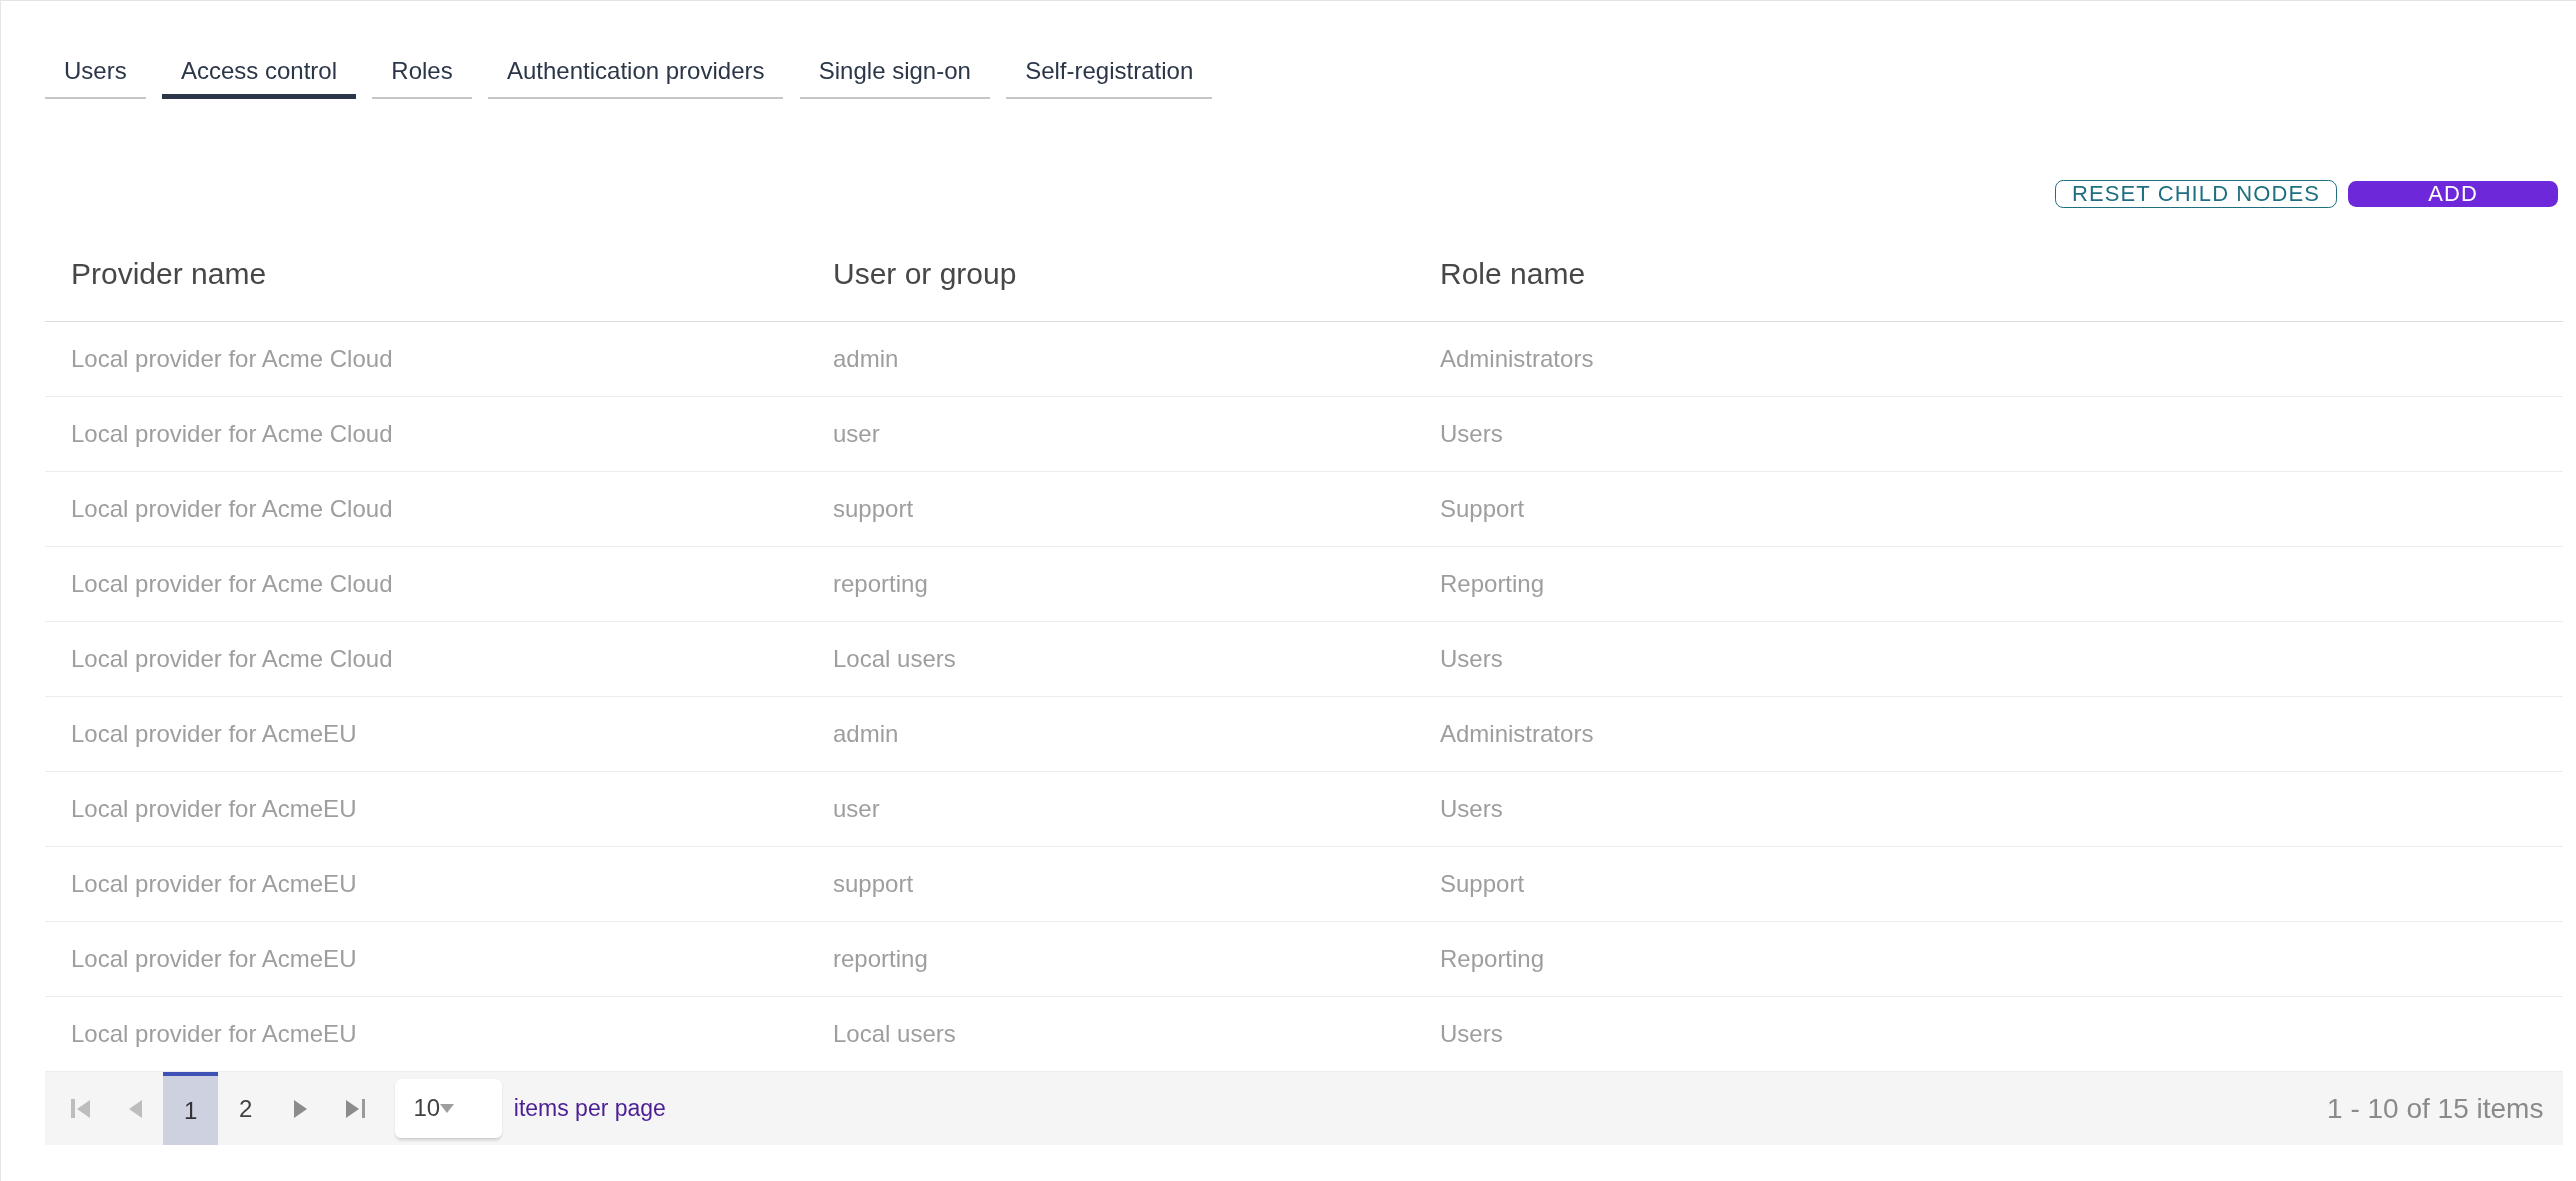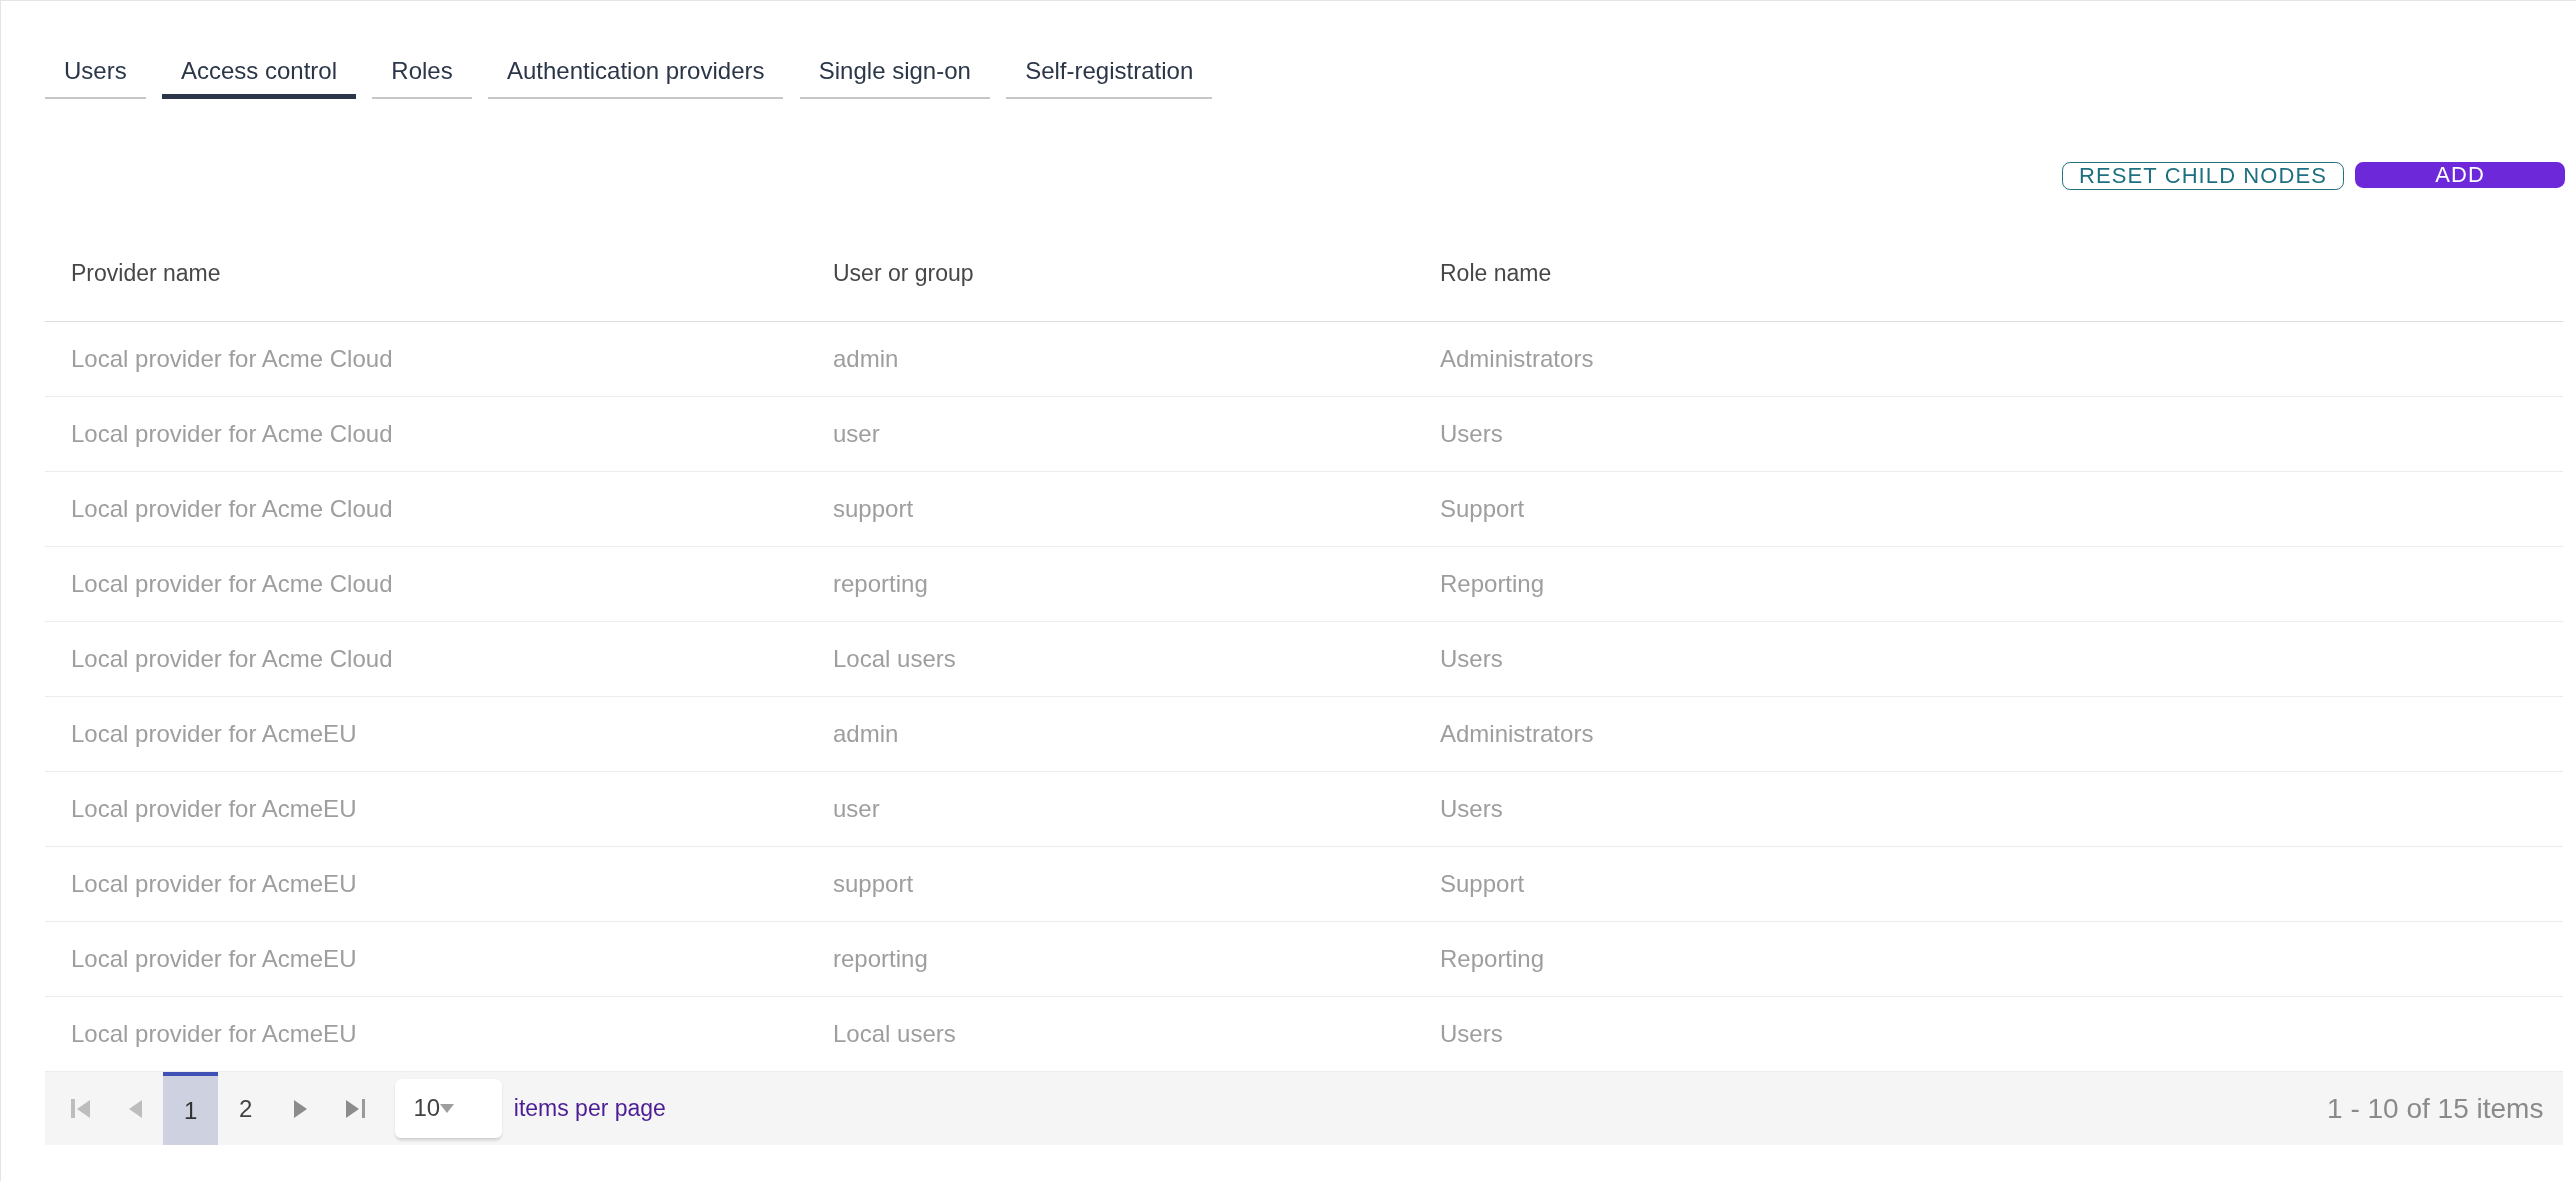--- a/index.html
+++ b/index.html
@@ -20,22 +20,22 @@
     font-size: 24px; color: #2b3648; cursor: pointer; white-space: nowrap;
   }
   .tab::after {
     content: ""; position: absolute; left: 0; right: 0; bottom: 0;
     height: 2.4px; background: #c6c6c6;
   }
   .tab.active::after { height: 4.9px; background: #2b3648; }
 
   
   .toolbar {
-    margin-top: 63px; height: 64px; padding-right: 11px;
-    display: flex; justify-content: flex-end; align-items: flex-start; gap: 10.6px;
+    margin-top: 63px; height: 64px; padding-right: 18px;
+    display: flex; justify-content: flex-end; align-items: center; gap: 10.6px;
   }
   .btn {
     display: flex; align-items: center; justify-content: center;
     font-size: 22px; letter-spacing: 1.1px; border-radius: 8.2px;
     cursor: pointer; font-family: "Liberation Sans", sans-serif; font-weight: 500;
   }
   .btn-outline {
     border: 1.6px solid #1e7080; color: #1e7080; background: #ffffff; padding: 0 16.3px;
   }
   .btn-filled {
@@ -43,21 +43,21 @@
   }
 
   
   .grid { margin: 0 13px 0 44px; }
   .grid-header {
     display: grid; grid-template-columns: 762px 607px 1fr;
     height: 96px; align-items: center;
     border-bottom: 1.6px solid #dcdcdc;
   }
   .grid-header .cell {
-    padding-left: 26px; font-size: 23px; font-weight: 500; color: #474747;
+    padding-left: 26px; font-size: 30px; font-weight: 500; color: #474747;
   }
   .grid-row {
     display: grid; grid-template-columns: 762px 607px 1fr;
     height: 75px; align-items: center;
     border-bottom: 1.6px solid #ececec; background: #ffffff; cursor: pointer;
   }
   .grid-row .cell { padding-left: 26px; font-size: 24px; color: #9e9e9e; }
 
   
   .pager {

